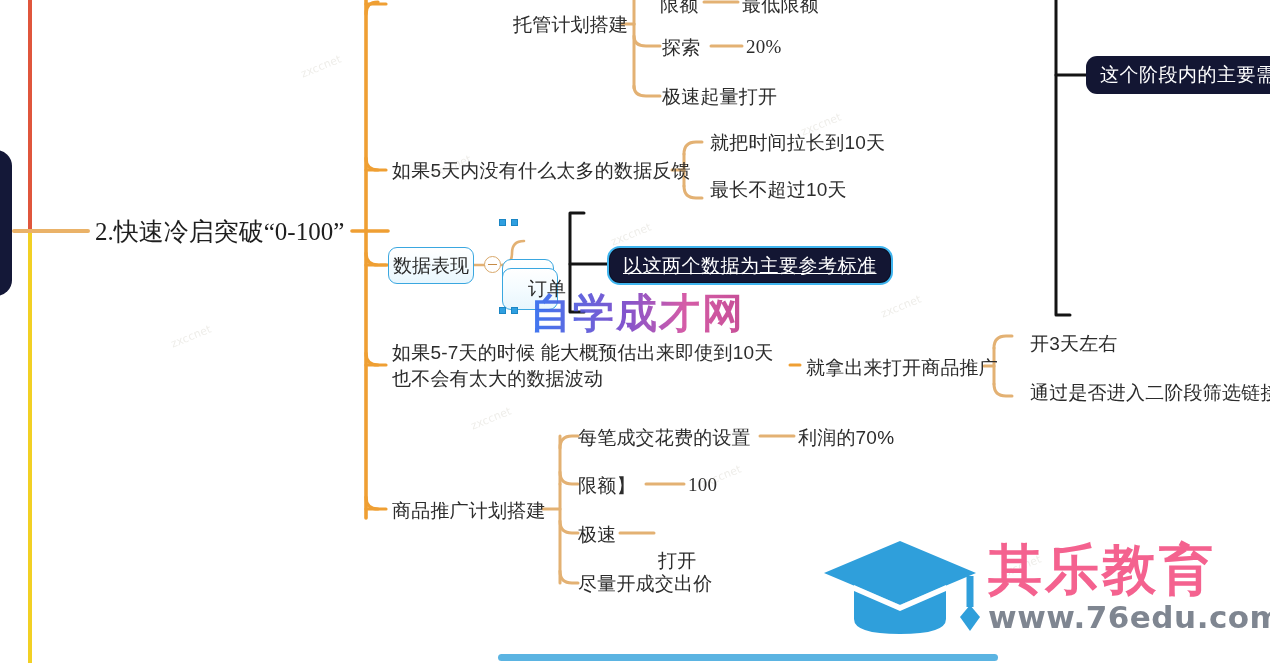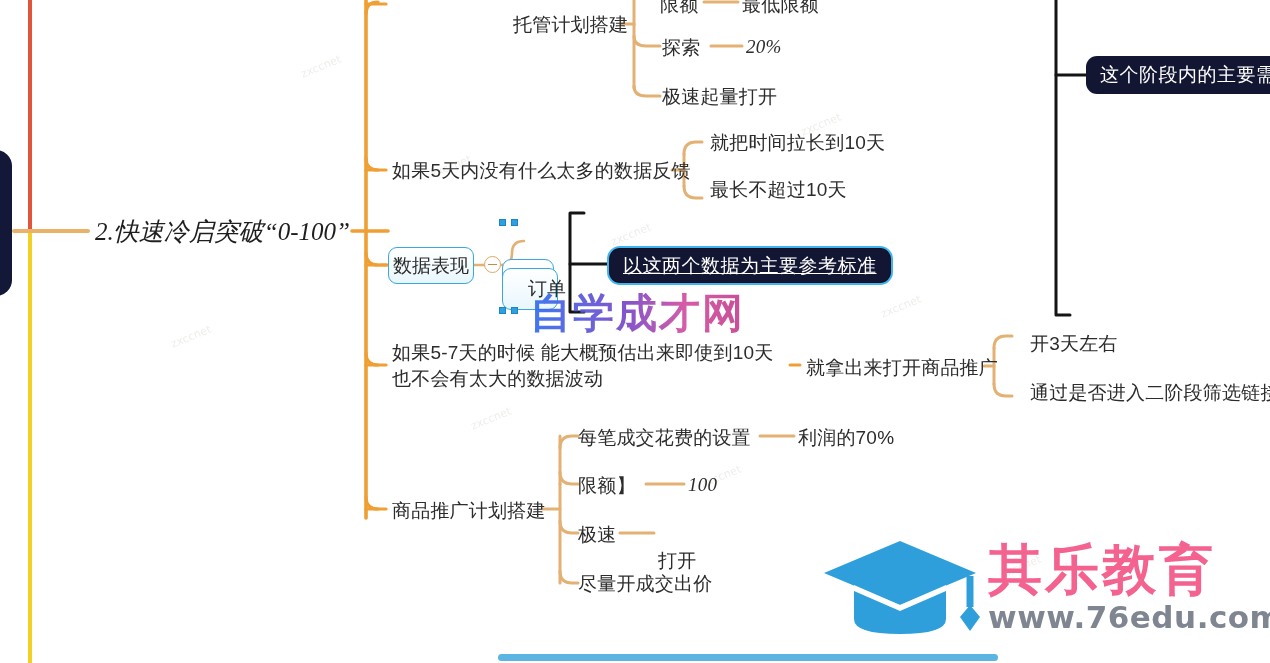--- a/index.html
+++ b/index.html
@@ -28,21 +28,21 @@
     pointer-events: none;
   }
   .node {
     position: absolute;
     white-space: nowrap;
     color: #2c2c2c;
     font-size: 19px;
     line-height: 1.35;
     letter-spacing: .2px;
   }
-  .node.serif { font-family: "Liberation Serif", "DejaVu Serif", serif; font-style: italic; }
+  .node.serif { font-family: "Liberation Serif", "DejaVu Serif", serif; }
 
   
   #root-title {
     left: 95px; top: 215px;
     font-size: 25px;
     font-family: "Liberation Serif","DejaVu Serif",serif;
     color: #1e1e1e;
     letter-spacing: 0px;
   }
 

